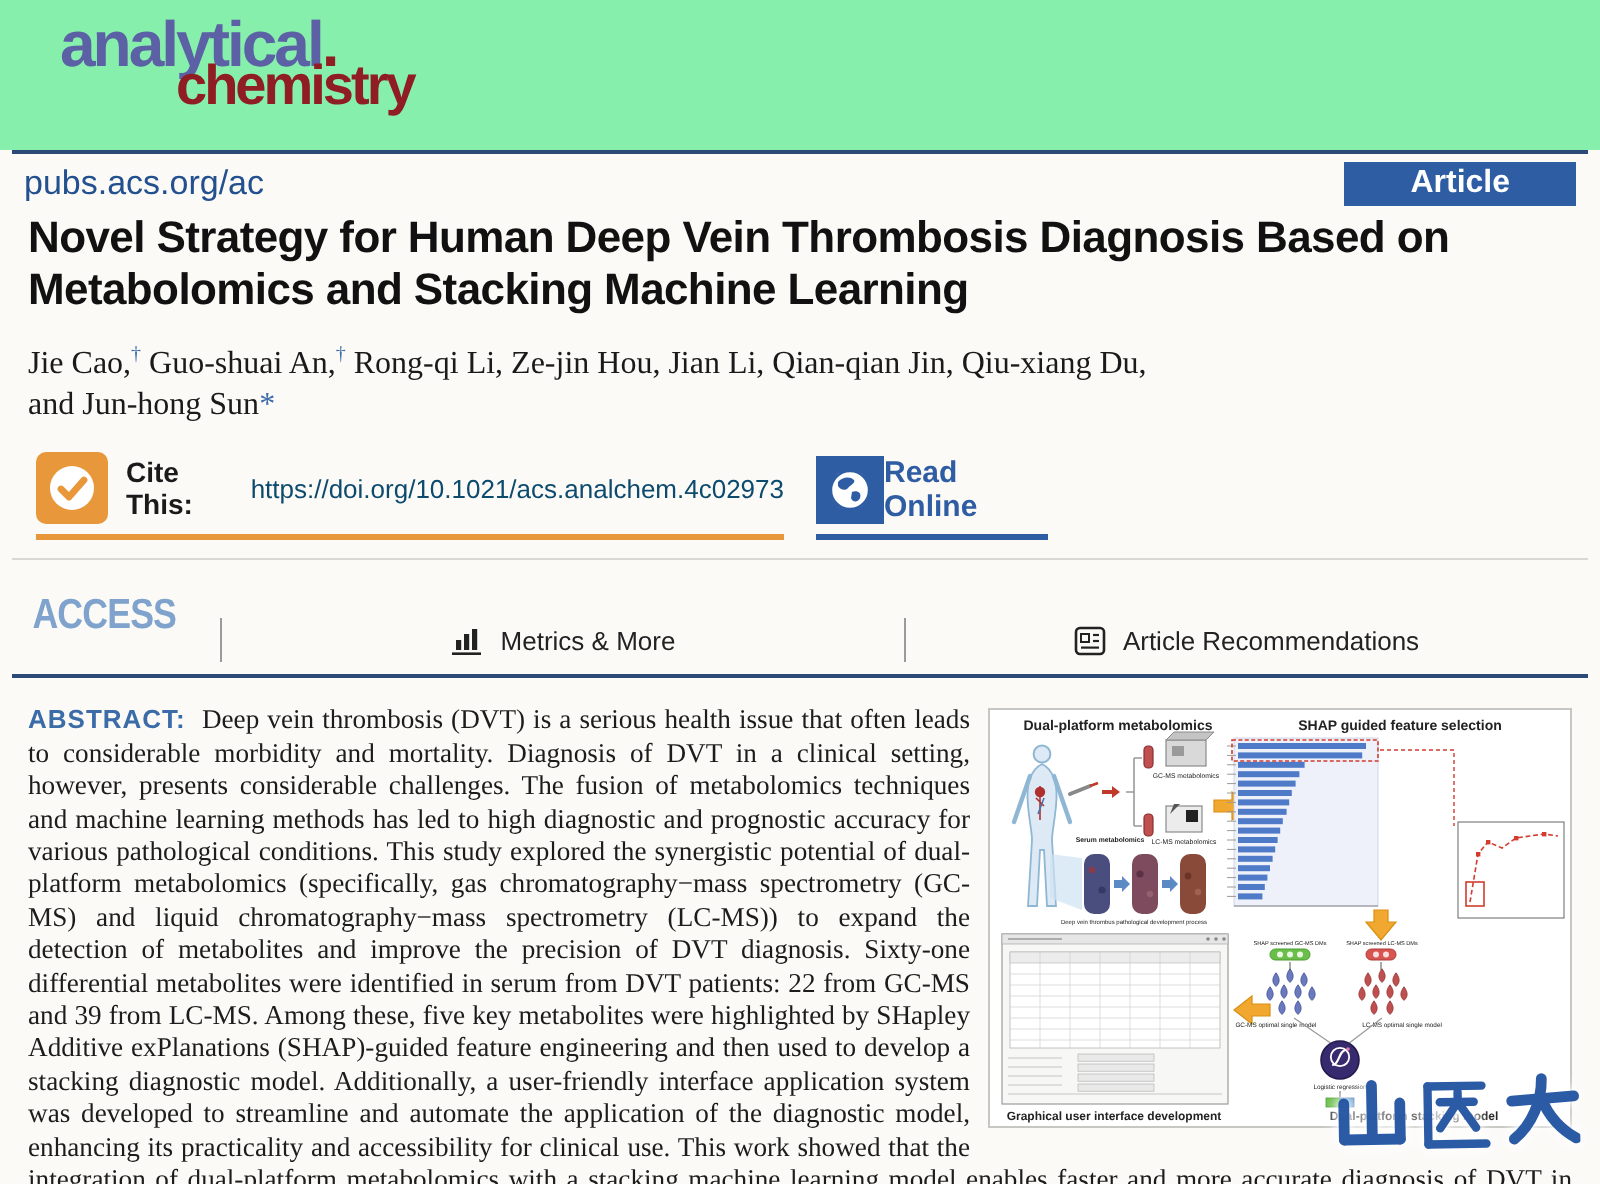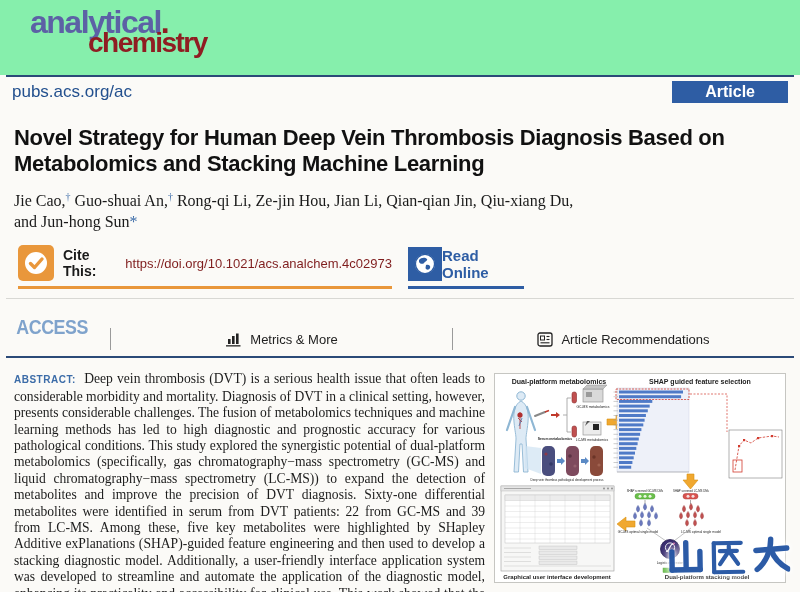--- a/index.html
+++ b/index.html
@@ -15,34 +15,34 @@
   .logo-w2{position:absolute;left:88px;top:27px;font-size:28px;font-weight:bold;
     letter-spacing:-1.5px;color:#8f1d22;}
   .rule{height:2px;background:#2b4a78;margin:0 6px;}
   
   .pubs-row{display:flex;justify-content:space-between;align-items:center;
     padding:3px 12px 2px 12px;height:24px;}
   .pubs-link{font-size:17px;color:#23508e;text-decoration:none;}
   .article-badge{background:#2e5da4;color:#fff;font-size:16px;font-weight:bold;
     padding:2px 33px;}
   
-  .article-title{margin:19px 14px 0 14px;font-size:22px;line-height:26px;
+  .article-title{margin:0 14px 0 14px;font-size:22px;line-height:26px;
     font-weight:bold;letter-spacing:-0.3px;color:#111;max-width:762px;}
   .authors{margin:9px 14px 0 14px;font-family:"Liberation Serif",serif;
     font-size:16px;line-height:21px;max-width:720px;}
   .dagger{color:#3c6ca8;vertical-align:super;font-size:10px;}
   .star{color:#3c6ca8;}
   
   .cite-row{display:flex;align-items:flex-end;margin:13px 0 0 18px;gap:16px;}
   .cite-left{display:flex;align-items:center;gap:9px;width:374px;
     border-bottom:3px solid #e9973b;padding-bottom:5px;justify-content:space-between;}
   .cite-icon{width:36px;height:36px;background:#e9973b;border-radius:5px;
     display:flex;align-items:center;justify-content:center;flex:0 0 auto;}
   .cite-label{font-size:14px;font-weight:bold;}
-  .cite-doi{font-size:13px;color:#7f1d1d;text-decoration:none;}
+  .cite-doi{font-size:13px;color:#0c4a6e;text-decoration:none;}
   .read-online{display:flex;align-items:center;gap:0;width:116px;
     border-bottom:3px solid #2e5da4;padding-bottom:5px;}
   .ro-icon{width:34px;height:34px;background:#2e5da4;display:flex;
     align-items:center;justify-content:center;flex:0 0 auto;}
   .ro-label{font-size:15px;font-weight:bold;color:#2e5da4;}
   
   .access-bar{display:flex;align-items:center;margin:9px 6px 0 6px;
     border-top:1px solid #d8d8d4;border-bottom:2px solid #2b4a78;
     padding:5px 0 6px 0;}
   .access-word{font-size:21px;font-weight:bold;color:#7fa3cc;
@@ -53,21 +53,21 @@
   .si-circle{width:15px;height:15px;border-radius:50%;background:#111;color:#fff;
     font-size:7px;font-weight:bold;display:flex;align-items:center;
     justify-content:center;}
   
   .abstract{margin:13px 14px 0 14px;position:relative;}
   .figure-box{float:right;width:290px;height:208px;margin:2px 0 5px 9px;
     background:#fff;border:1px solid #c6c6c2;}
   .abstract p{margin:0;font-family:"Liberation Serif",serif;font-size:13.6px;
     line-height:16.4px;text-align:justify;color:#1c1c1c;}
   .abs-label{font-family:"Liberation Sans",sans-serif;font-weight:bold;
-    font-size:10px;color:#3c6ca8;letter-spacing:0.5px;}
+    font-size:13px;color:#3c6ca8;letter-spacing:0.5px;}
   
   .watermark{position:absolute;top:536px;right:10px;
     filter:drop-shadow(0 0 2px #fff) drop-shadow(0 0 4px #fff);}
   
   .figure-box text{font-family:"Liberation Sans",sans-serif;fill:#222;}
 </style>
 </head>
 <body>
 
 <div class="masthead">

